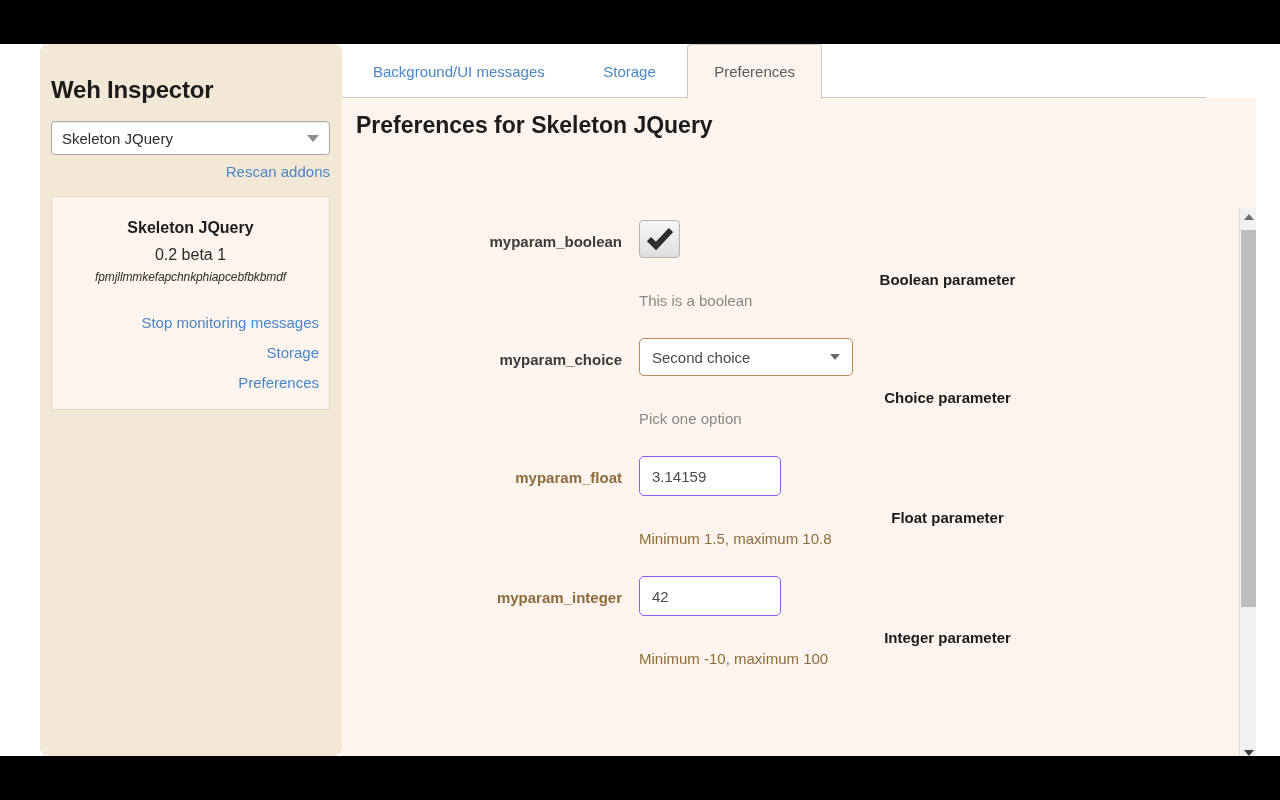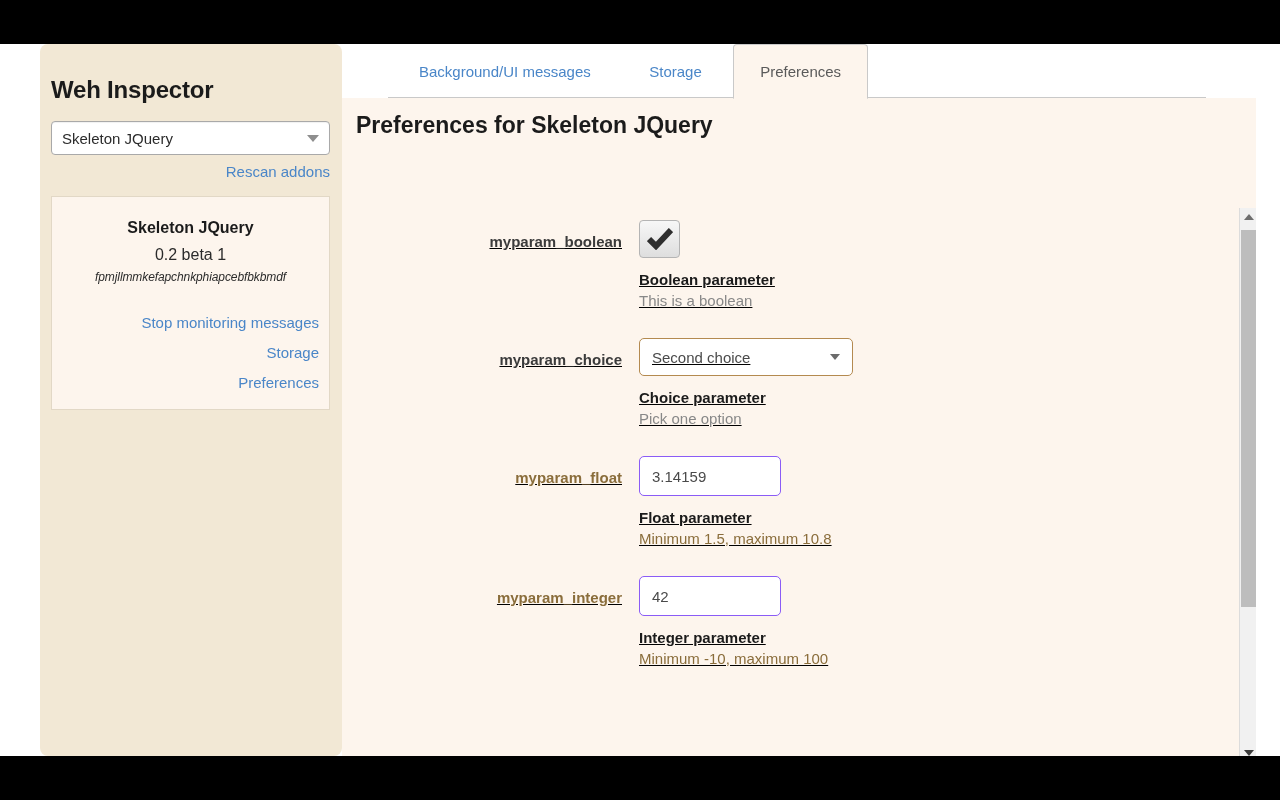--- a/index.html
+++ b/index.html
@@ -97,21 +97,20 @@
   #addon-card .card-links { text-align: right; }
   #addon-card .card-links .link { display: block; margin-bottom: 13px; }
   #addon-card .card-links .link:last-child { margin-bottom: 0; }
 
   
   #main {
     position: absolute;
     left: 342px; top: 0;
     width: 864px; height: 712px;
     background: #ffffff;
-    padding-left: 46px;
   }
 
   
   #tabstrip {
     position: relative;
     height: 54px;
     background: #ffffff;
     border-bottom: 1px solid #c9c9c9;
     padding-left: 4px;
   }
@@ -151,21 +150,21 @@
     margin: 14px 0 0 14px;
   }
 
   
   #scrollarea {
     position: absolute;
     left: 0; top: 110px;
     width: 914px; height: 553px;
     overflow: hidden;
   }
-  #prefs-list { padding-top: 12px; text-decoration: underline; }
+  #prefs-list { padding-top: 12px; }
 
   .pref-row {
     display: flex;
     align-items: flex-start;
     margin-bottom: 29px;
   }
   .pref-label {
     width: 297px;
     text-align: right;
     padding-right: 17px;
@@ -173,20 +172,21 @@
     font-size: 15px;
     font-weight: bold;
     color: #3b3b3b;
     flex: none;
   }
   .pref-label.range { color: #8a6d3b; }
   .pref-field { flex: 1; }
   .pref-title {
     font-size: 15px; font-weight: bold; color: #1b1b1b;
     margin-top: 13px;
+    text-align: center;
   }
   .pref-desc {
     font-size: 15px; color: #888888; margin-top: 4px;
   }
   .pref-desc.range { color: #8a6d3b; }
 
   
   .checkbox {
     width: 41px; height: 38px;
     border: 1px solid #b4b4b4;

